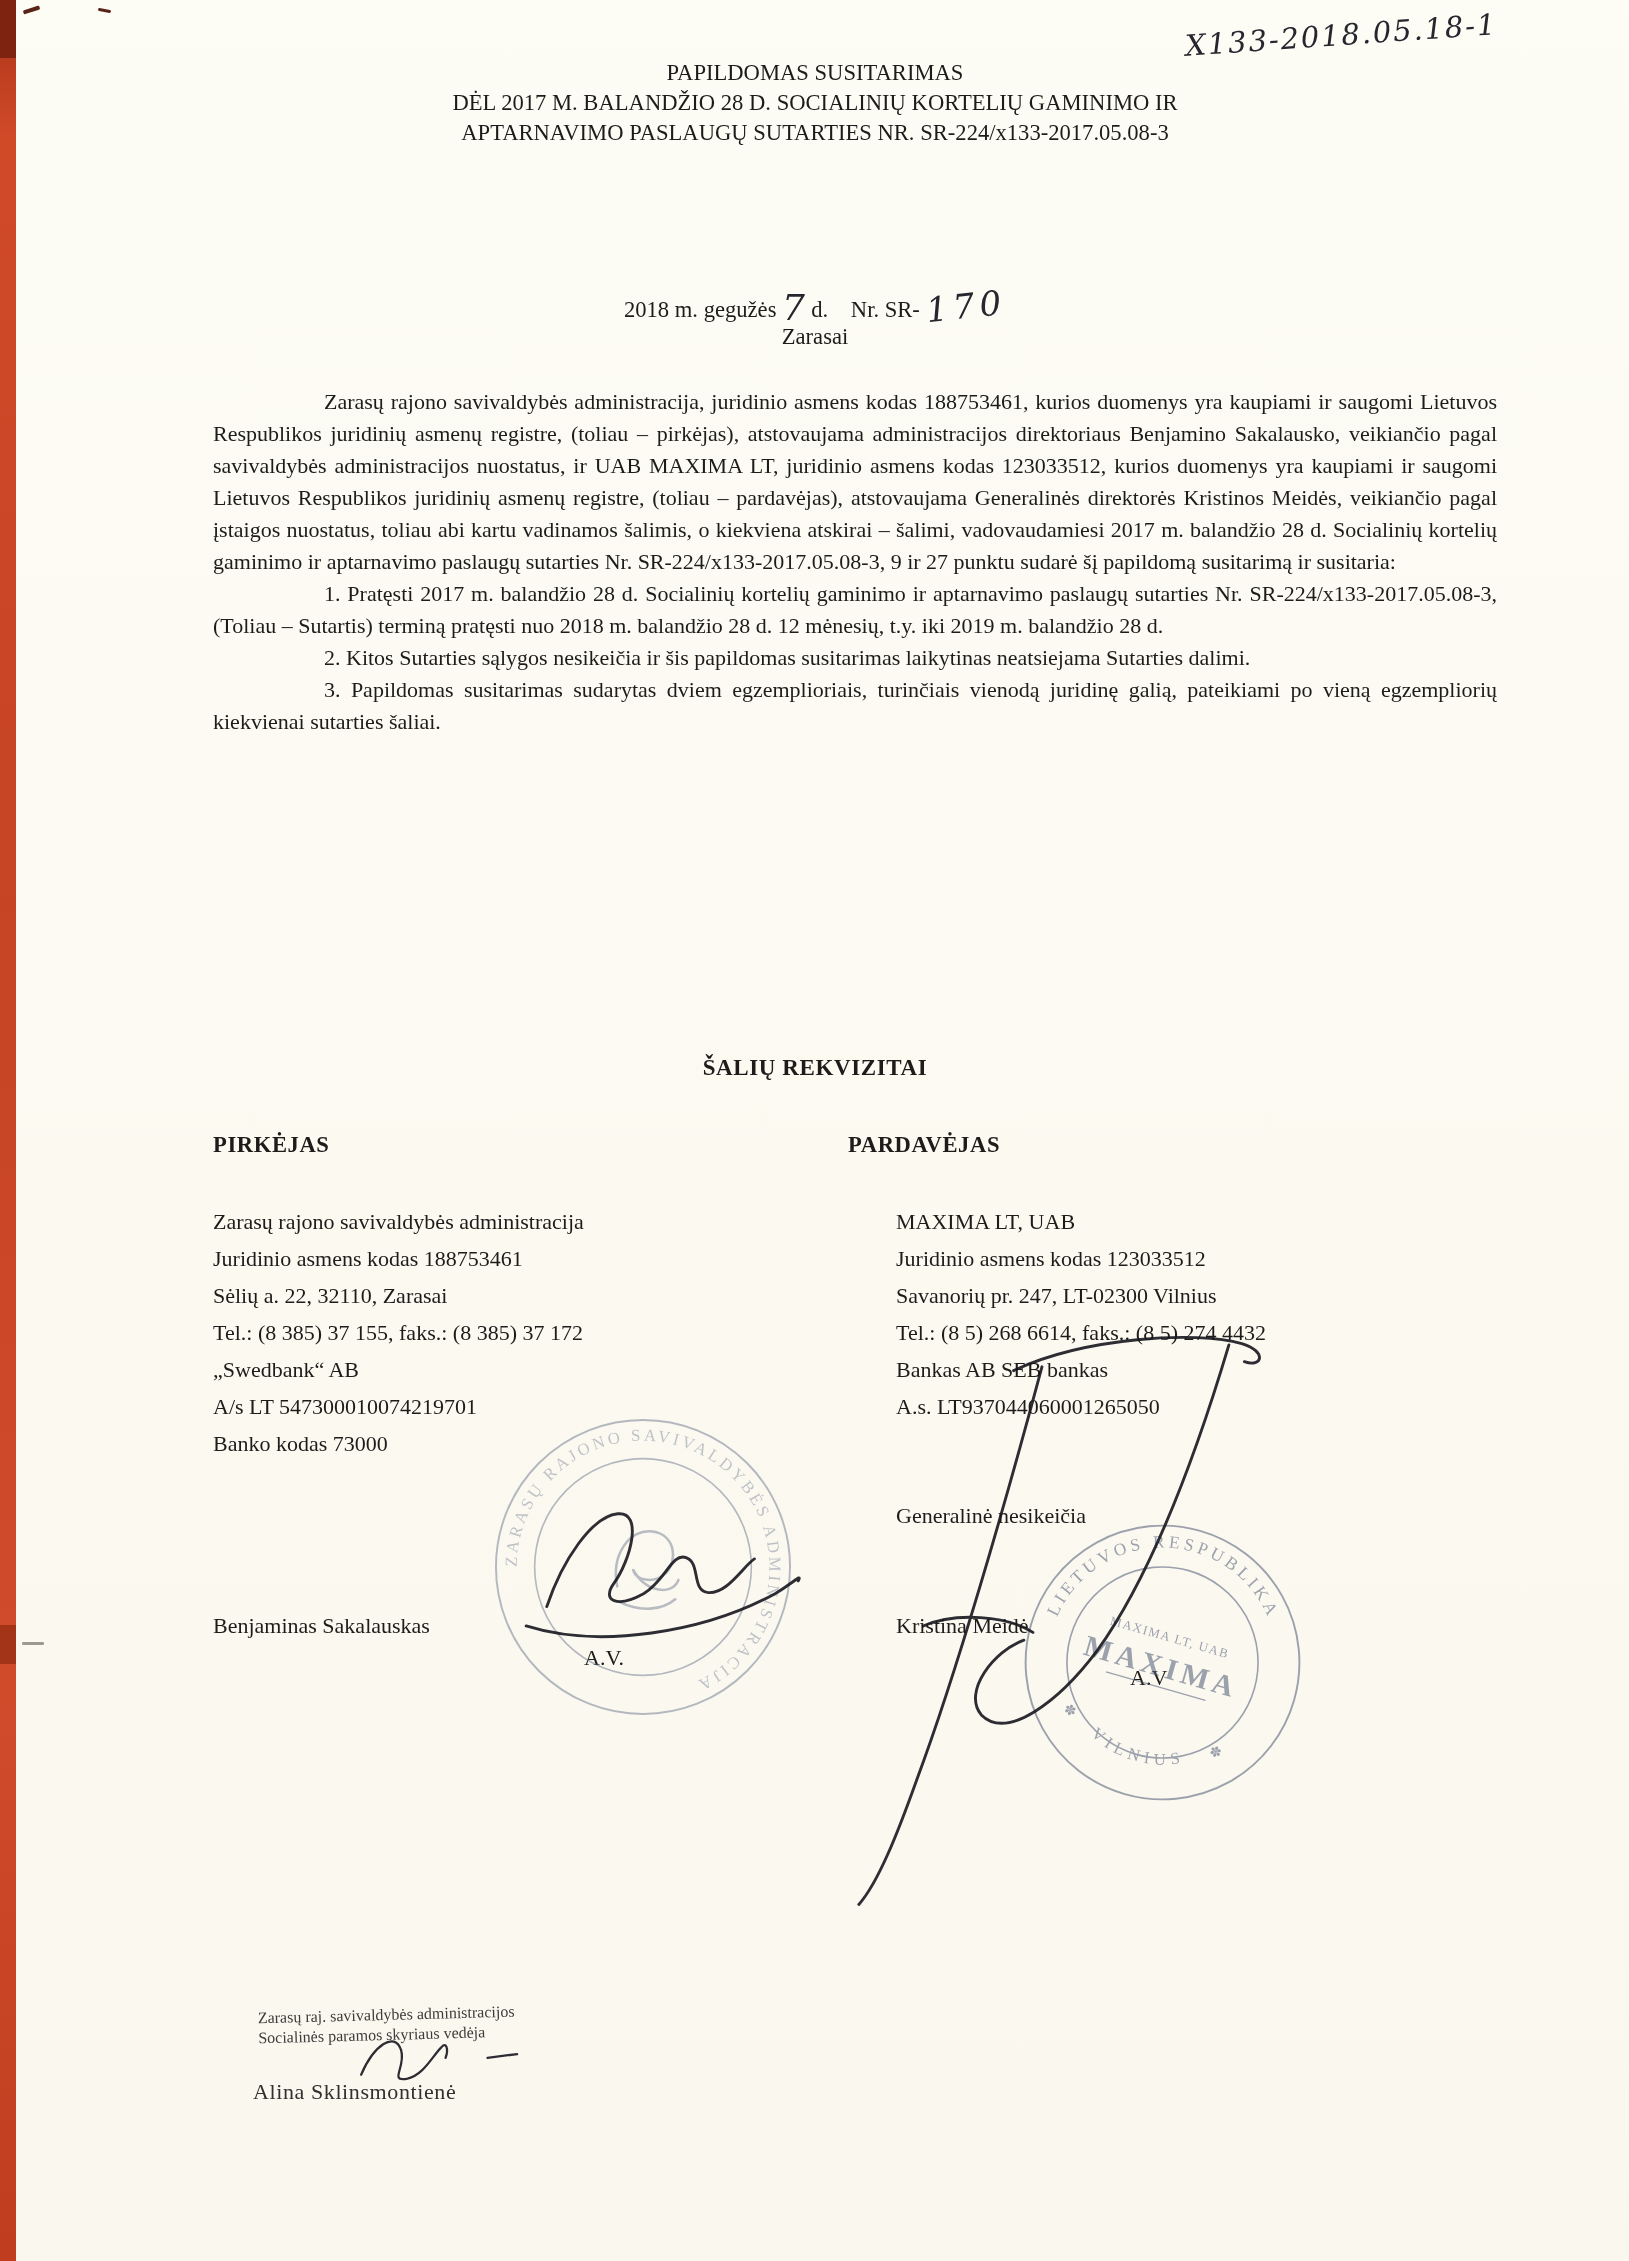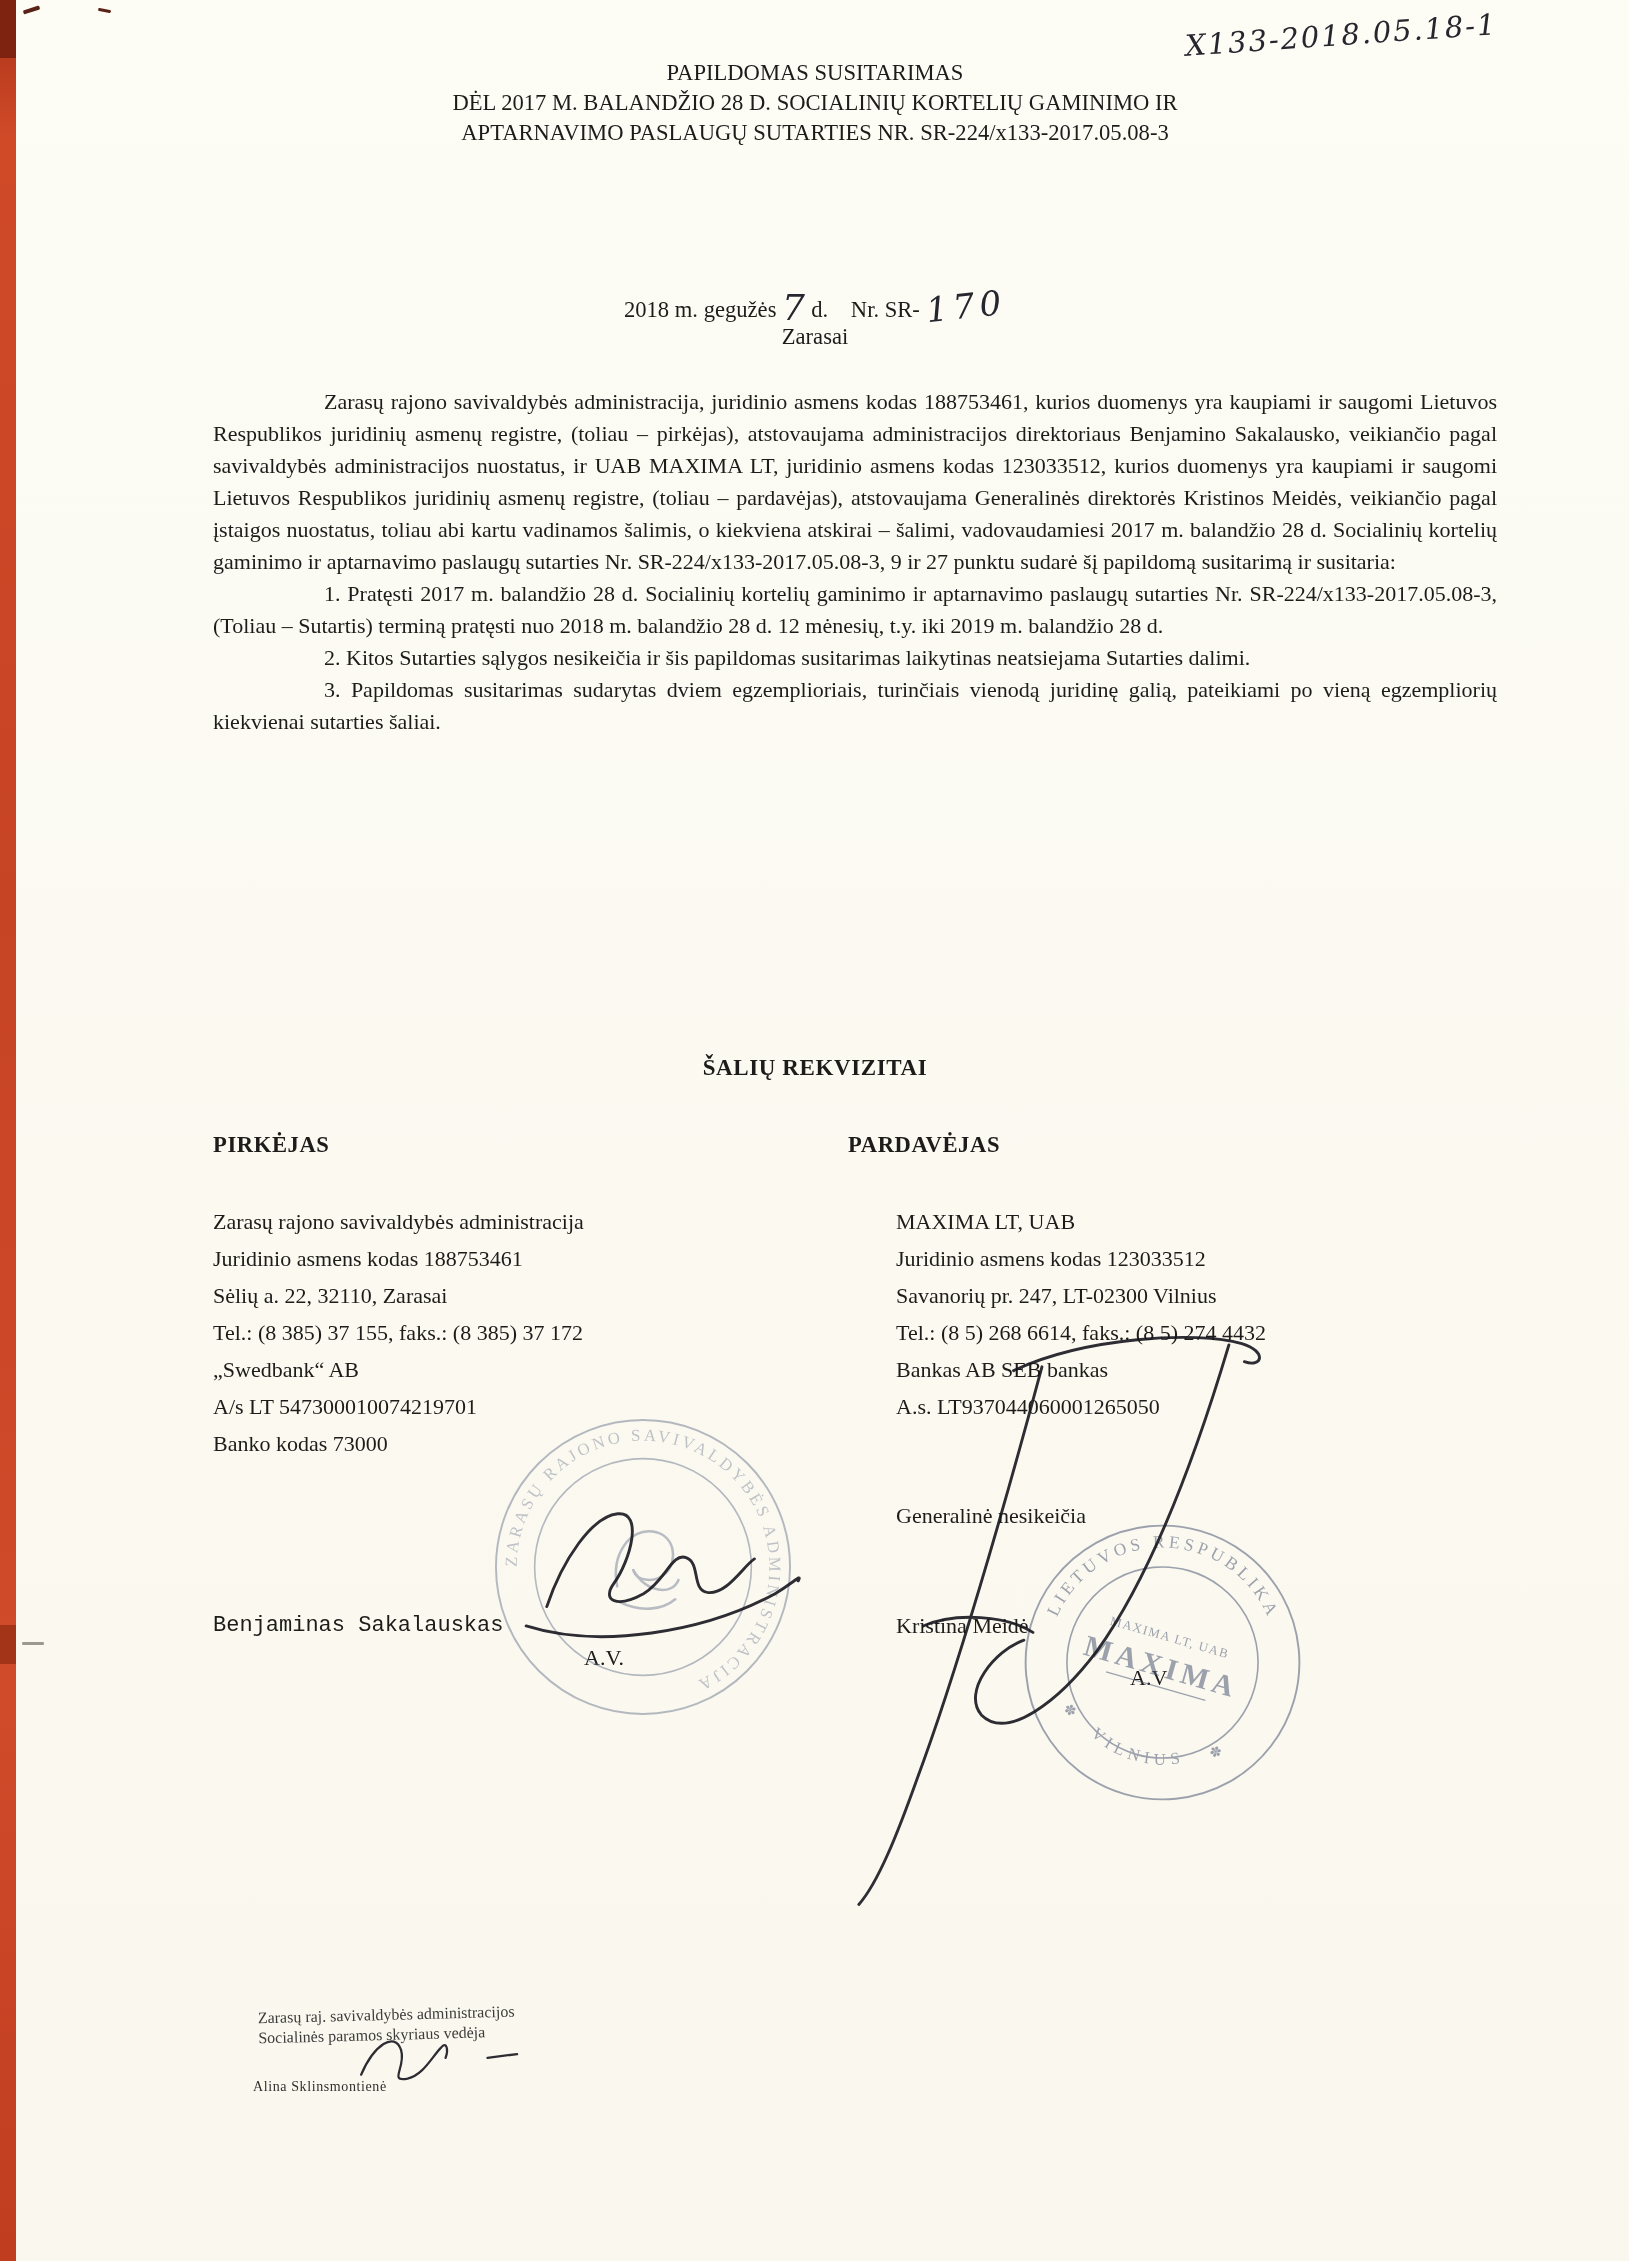--- a/index.html
+++ b/index.html
@@ -40,21 +40,21 @@
   .col-lines div{white-space:nowrap;}
   .role{position:absolute;font-size:22px;line-height:37px;}
   .signatory{position:absolute;font-size:22px;}
   .av{position:absolute;font-size:22px;}
 
   .stamp-svg{position:absolute;}
   .overlay-ink{position:absolute;left:0;top:0;pointer-events:none;}
 
   .footer-stamp{position:absolute;left:258px;top:2005px;font-size:16px;line-height:20px;
     color:#3c3c3a;transform:rotate(-1.5deg);}
-  .footer-name{position:absolute;left:253px;top:2079px;font-size:14px;color:#30302e;letter-spacing:0.6px;}
+  .footer-name{position:absolute;left:253px;top:2079px;font-size:22px;color:#30302e;letter-spacing:0.6px;}
 </style>
 </head>
 <body>
 
 <div class="page">
 
   <div class="red-edge">
     <div class="red-edge-blot1"></div>
     <div class="red-edge-blot2"></div>
   </div>
@@ -92,21 +92,21 @@
   <div class="col-heading" style="left:213px;top:1132px;">PIRKĖJAS</div>
   <div class="col-lines" style="left:213px;top:1203px;">
     <div>Zarasų rajono savivaldybės administracija</div>
     <div>Juridinio asmens kodas 188753461</div>
     <div>Sėlių a. 22, 32110, Zarasai</div>
     <div>Tel.: (8 385) 37 155, faks.: (8 385) 37 172</div>
     <div>„Swedbank“ AB</div>
     <div>A/s LT 547300010074219701</div>
     <div>Banko kodas 73000</div>
   </div>
-  <div class="signatory" style="left:213px;top:1613px;font-family:Liberation Mono, monospace;">Benjaminas Sakalauskas</div>
+  <div class="signatory" style="left:213px;top:1613px;">Benjaminas Sakalauskas</div>
   <div class="av" style="left:584px;top:1645px;">A.V.</div>
 
   <div class="col-heading" style="left:848px;top:1132px;">PARDAVĖJAS</div>
   <div class="col-lines" style="left:896px;top:1203px;">
     <div>MAXIMA LT, UAB</div>
     <div>Juridinio asmens kodas 123033512</div>
     <div>Savanorių pr. 247, LT-02300 Vilnius</div>
     <div>Tel.: (8 5) 268 6614, faks.: (8 5) 274 4432</div>
     <div>Bankas AB SEB bankas</div>
     <div>A.s. LT937044060001265050</div>

